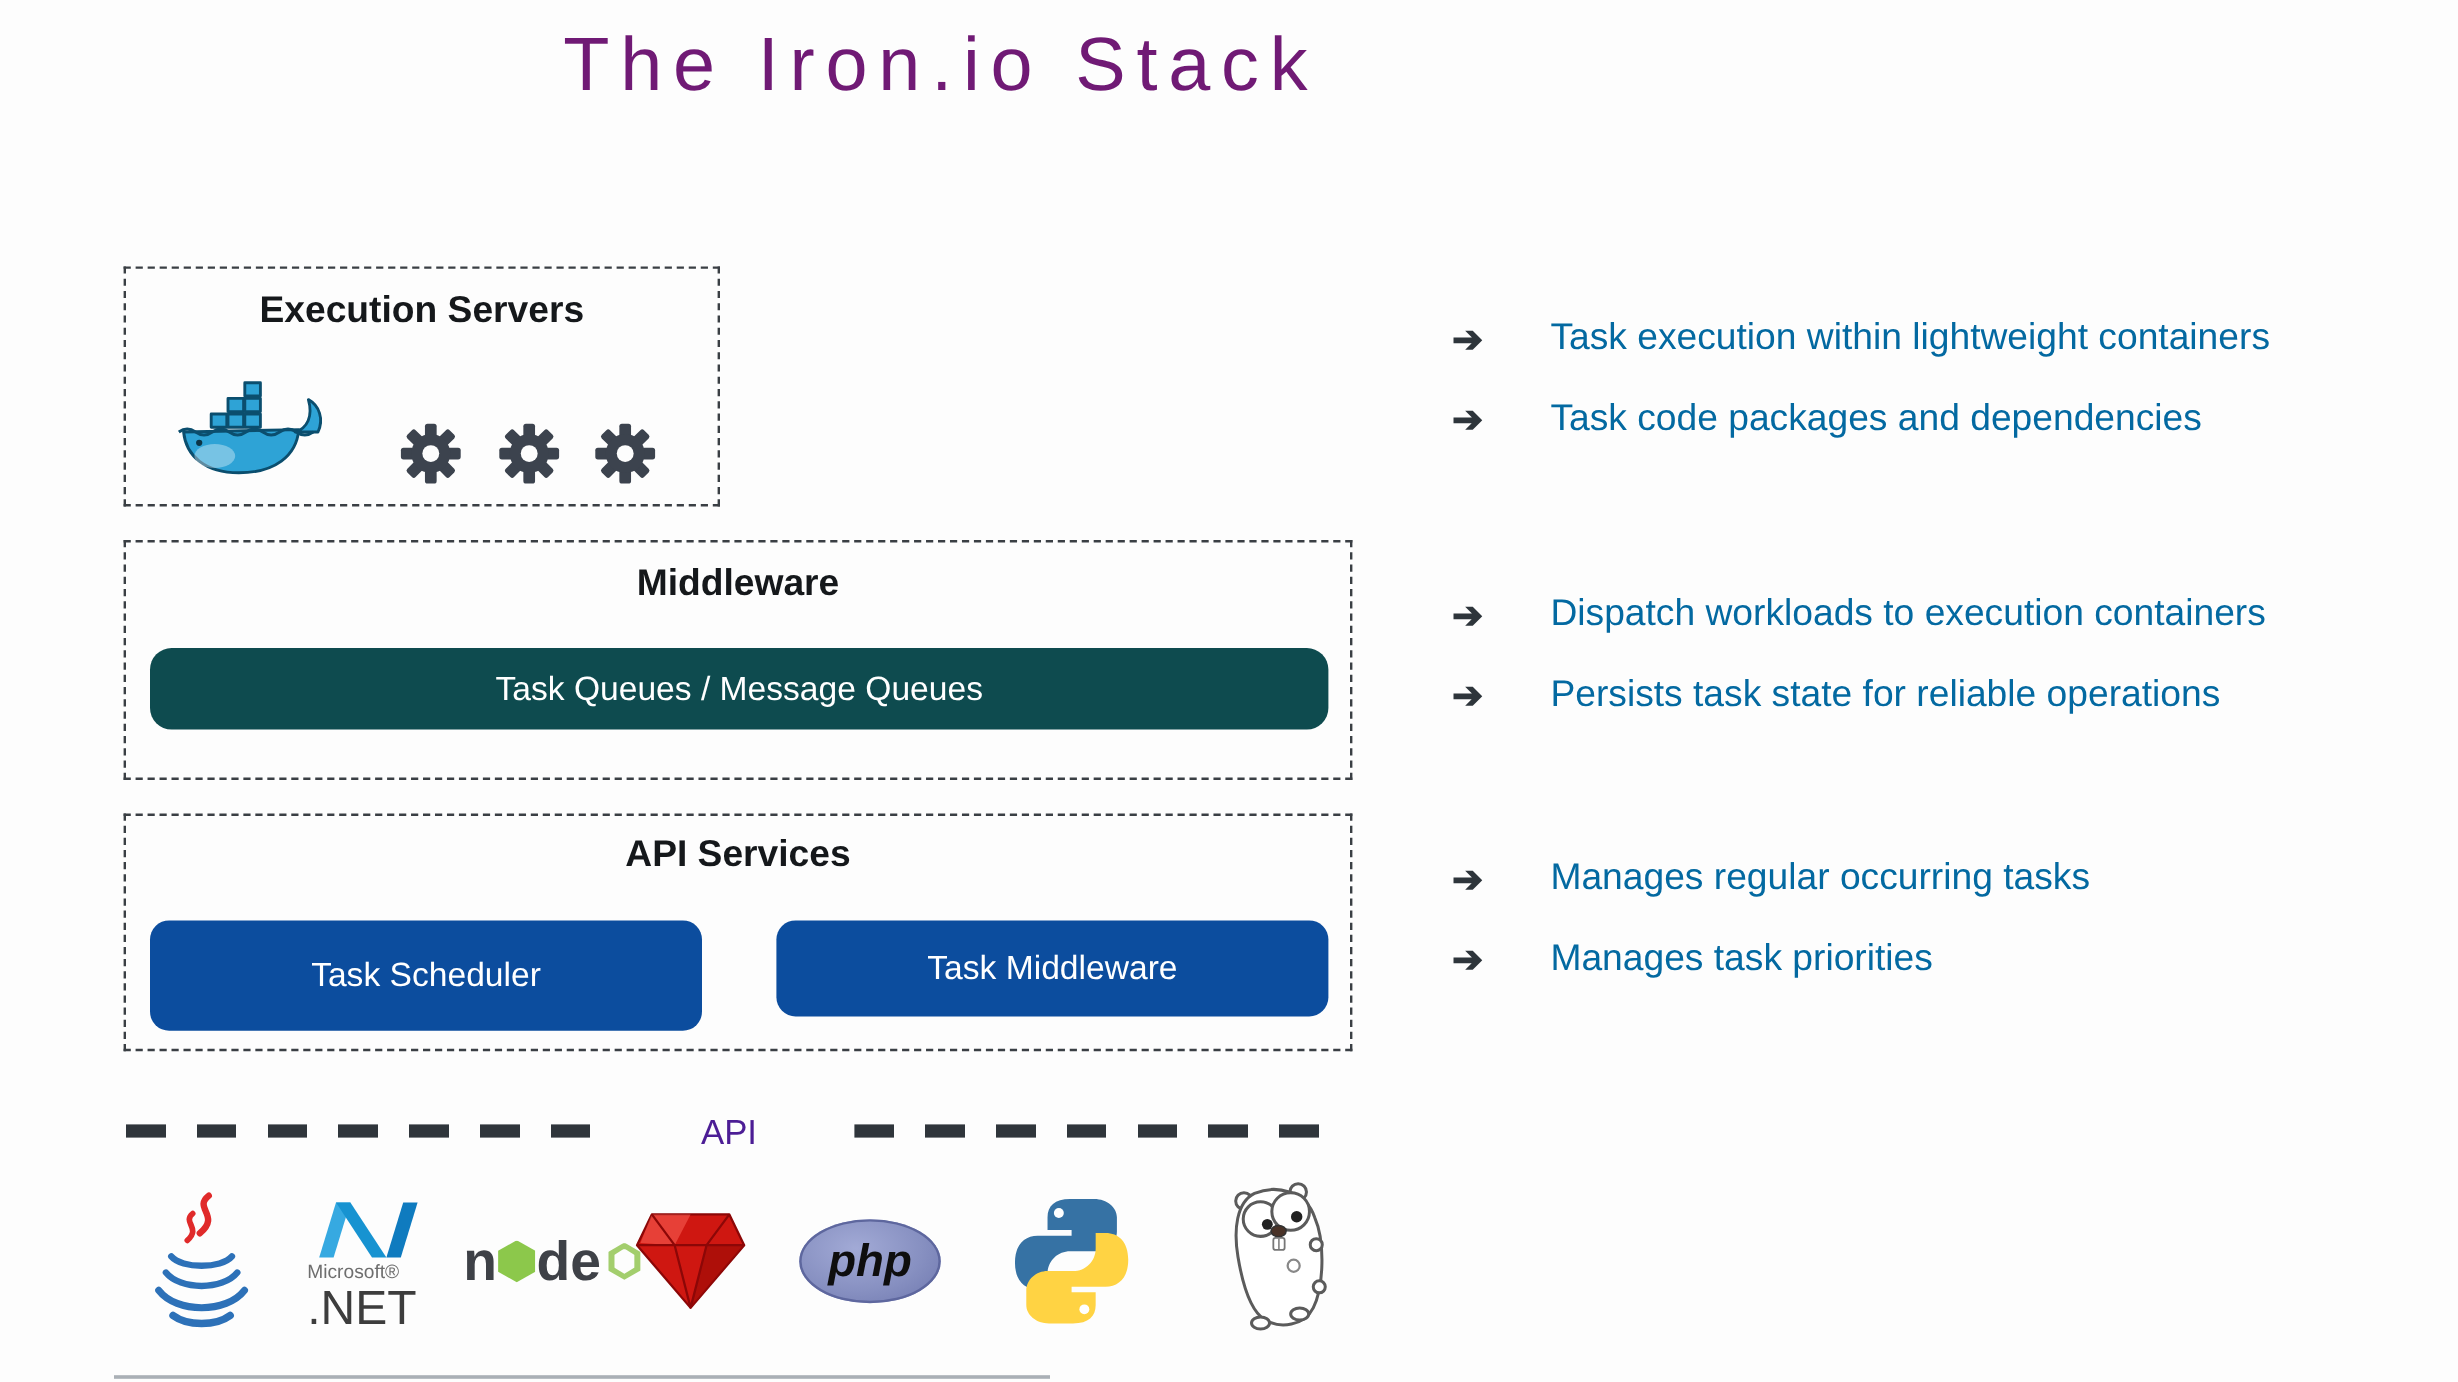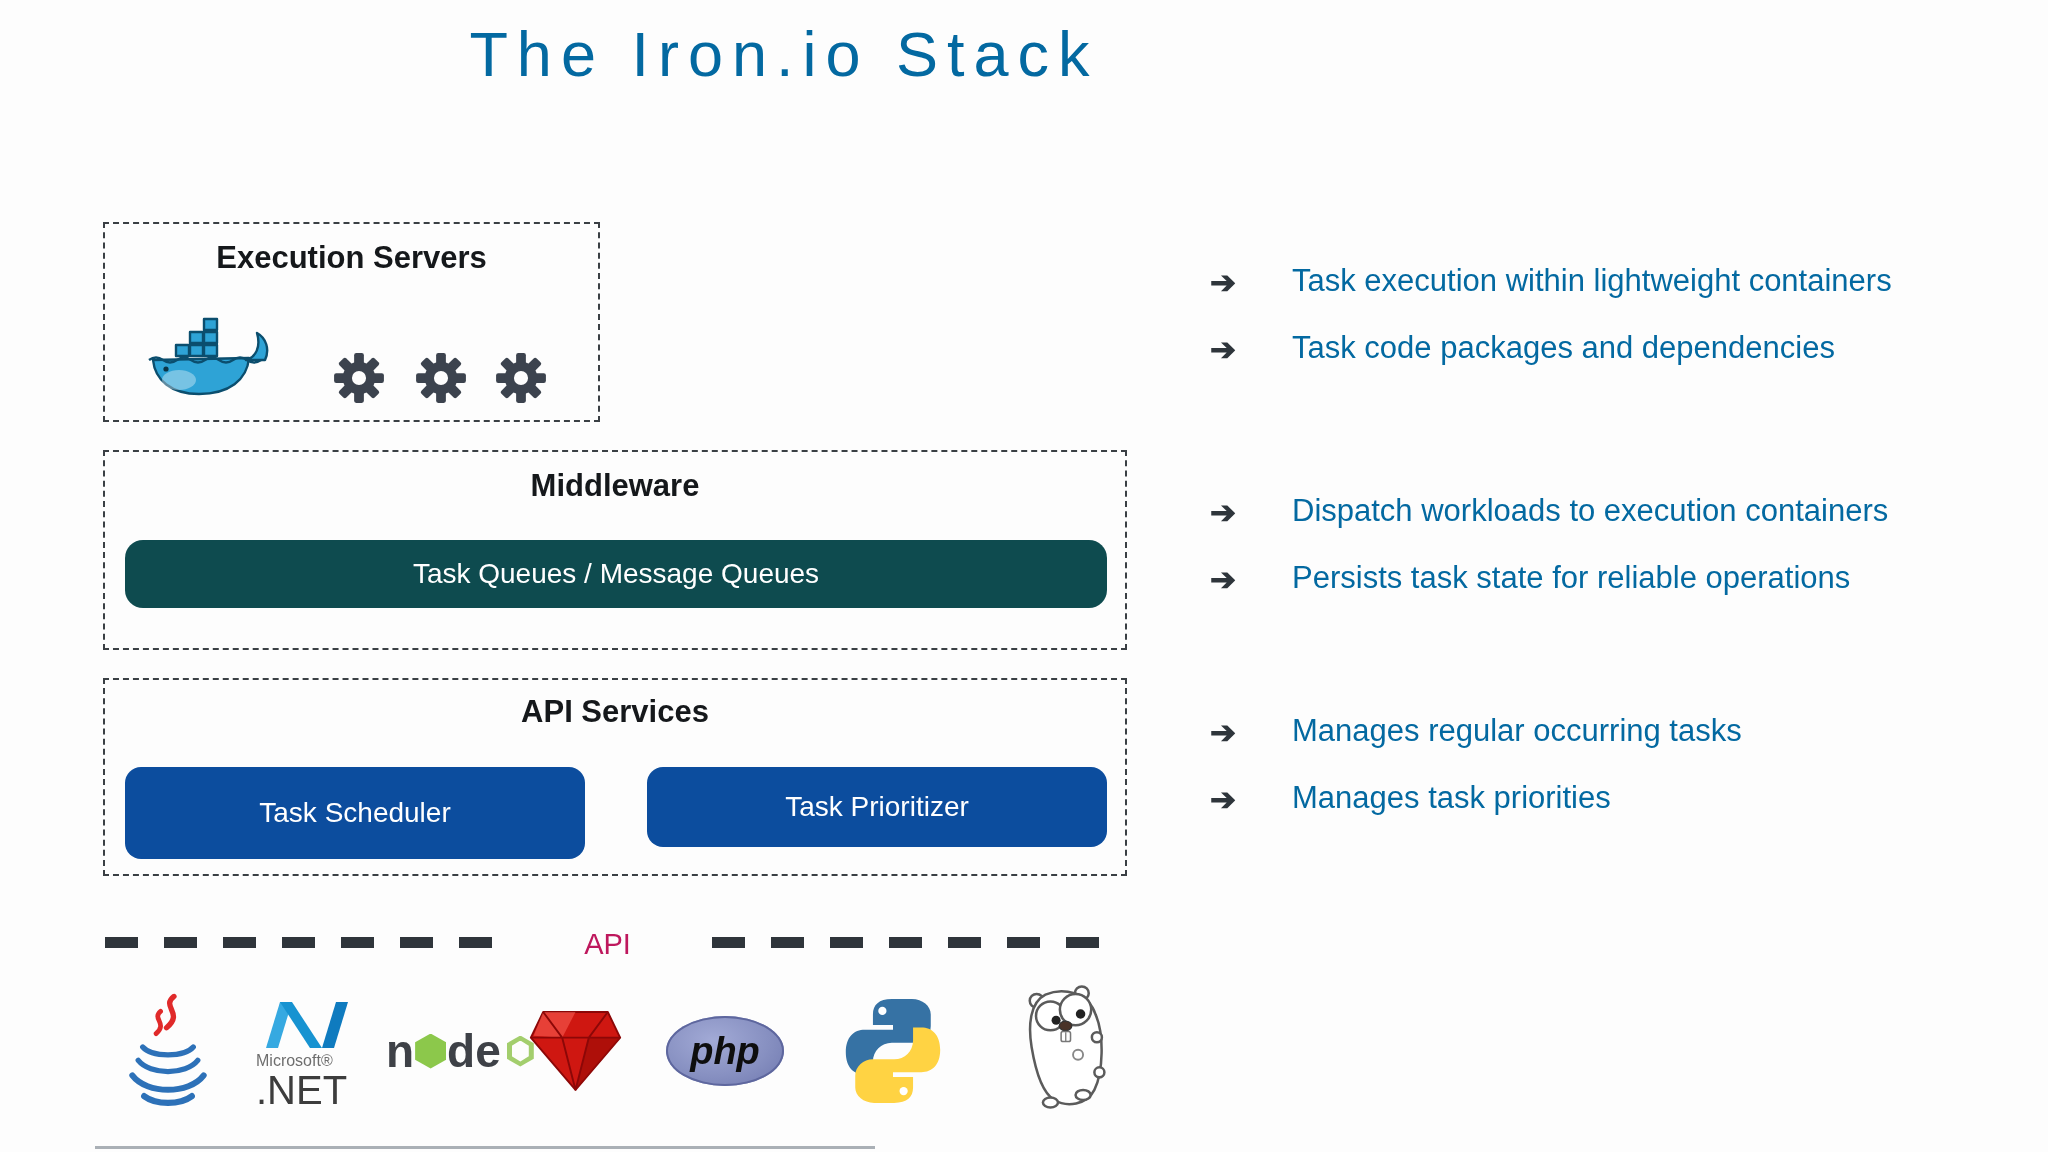--- a/index.html
+++ b/index.html
@@ -1,38 +1,38 @@
 <!DOCTYPE html>
 <html><head>
 <meta charset="utf-8">
 <style>
   html,body{margin:0;padding:0;}
   body{font-family:"Liberation Sans",sans-serif;background:#fff;}
   .stage{position:relative;width:2048px;height:1152px;background:#fdfdfd;overflow:hidden;}
 
   .title{position:absolute;left:0;top:18px;width:1568px;text-align:center;
-         font-size:63px;font-weight:300;letter-spacing:9px;color:#0369a1;}
+         font-size:63px;font-weight:300;letter-spacing:9px;color:#701a75;}
 
   .dashbox{position:absolute;border:2px dashed #3a3f44;box-sizing:border-box;}
   .box-label{position:absolute;left:0;right:0;top:16px;text-align:center;
              font-size:31px;color:#15181b;font-weight:bold;}
 
   .chip{position:absolute;display:flex;align-items:center;justify-content:center;
         color:#fff;font-size:28px;}
   .chip.mid-blue{background:#5b87b5;border-radius:14px;}
   .chip.teal{background:#0e4b4f;border-radius:18px;}
   .chip.dark-blue{background:#0c4d9e;border-radius:16px;}
 
   .icon-abs{position:absolute;}
   .note-arrow{position:absolute;font-size:31px;font-weight:bold;color:#2e353b;width:46px;}
   .note-text{position:absolute;font-size:31px;color:#0369a1;white-space:nowrap;}
 
   .api-dash{position:absolute;height:11px;
     background:repeating-linear-gradient(90deg,#2f353b 0 33px,transparent 33px 59px);}
-  .api-label{position:absolute;text-align:center;font-size:29px;color:#be185d;}
+  .api-label{position:absolute;text-align:center;font-size:29px;color:#4c1d95;}
 
   .bottom-line{position:absolute;left:95px;top:1146px;width:780px;height:3px;background:#aab0b6;}
 
   
   .dotnet{position:absolute;display:flex;flex-direction:column;}
   .dotnet .ms{font-size:16px;color:#6e6e6e;margin-top:2px;}
   .dotnet .net{font-size:40px;font-weight:500;color:#3d3d3d;line-height:1;}
 
   
   .nodejs{position:absolute;display:flex;align-items:center;}
@@ -130,21 +130,21 @@
 
 
   <div class="dashbox" style="left:103px;top:450px;width:1024px;height:200px;">
     <div class="box-label">Middleware</div>
     <div class="chip teal" style="left:20px;top:88px;width:982px;height:68px;">Task Queues / Message Queues</div>
   </div>
 
   <div class="dashbox" style="left:103px;top:678px;width:1024px;height:198px;">
     <div class="box-label" style="top:14px;">API Services</div>
     <div class="chip dark-blue" style="left:20px;top:87px;width:460px;height:92px;">Task Scheduler</div>
-    <div class="chip dark-blue" style="left:542px;top:87px;width:460px;height:80px;">Task Prioritizer</div>
+    <div class="chip dark-blue" style="left:542px;top:87px;width:460px;height:80px;">Task Middleware</div>
   </div>
 
   <div class="api-dash" style="left:105px;top:937px;width:398px;"></div>
   <div class="api-label" style="left:503px;top:928px;width:209px;">API</div>
   <div class="api-dash" style="left:712px;top:937px;width:392px;"></div>
 
   <div>
     <span class="note-arrow" style="left:1210px;top:264px;">➔</span>
     <span class="note-text" style="left:1292px;top:263px;">Task execution within lightweight containers</span>
 

